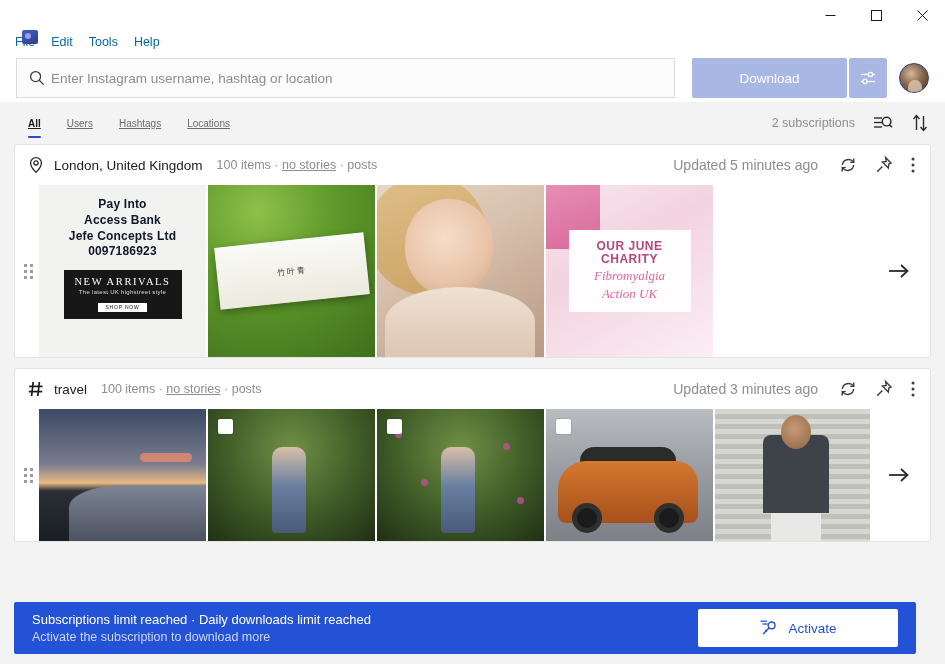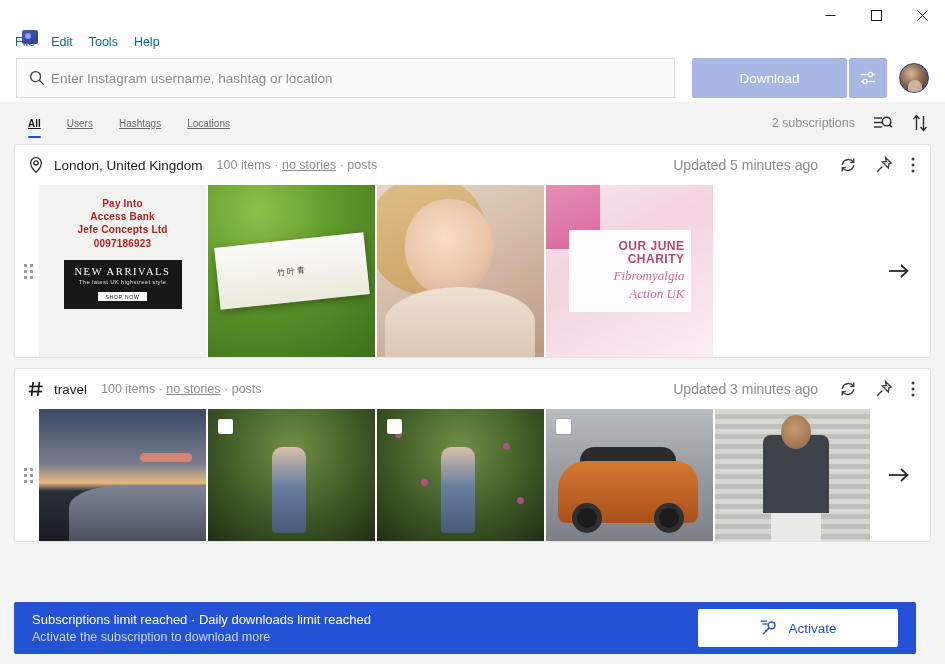--- a/index.html
+++ b/index.html
@@ -71,21 +71,21 @@
   .next-arrow { width: 58px; display: flex; align-items: center; justify-content: center; }
 
   .badge-video { position: absolute; left: 10px; top: 10px; width: 20px; height: 14px; background: #ffffff; border-radius: 2px; }
   .badge-video::after { content:""; position:absolute; right:-5px; top:2px; border-style:solid; border-width:5px 0 5px 6px;
     border-color: transparent transparent transparent #ffffff; }
   .badge-multi { position: absolute; left: 10px; top: 10px; width: 15px; height: 15px; background: #ffffff; border-radius: 2px;
     box-shadow: 0 0 0 1px rgba(0,0,0,.07); }
 
   
   .t-promo { background: #f2f2f0; display:flex; flex-direction:column; align-items:center; justify-content:flex-start; padding-top:12px; }
-  .t-promo .ln { font-size: 10px; font-weight: bold; color: #b91c1c; line-height: 1.32; text-align:right; letter-spacing:.2px; }
+  .t-promo .ln { font-size: 12px; font-weight: bold; color: #0f172a; line-height: 1.32; text-align:right; letter-spacing:.2px; }
   .t-promo .blk { margin-top: 10px; width: 118px; background:#171717; padding:6px 4px; text-align:center; }
   .t-promo .blk .h { color:#fff; font-size:10.5px; letter-spacing:1.6px; font-family:"Liberation Serif", serif; }
   .t-promo .blk .s { color:#ddd; font-size:6px; letter-spacing:.3px; margin-top:2px; }
   .t-promo .blk .b { display:inline-block; margin-top:4px; background:#fff; color:#111; font-size:5px; padding:1.5px 7px; letter-spacing:.8px; }
 
   .t-grass { background: radial-gradient(circle at 30% 15%, #8fc04a 0%, #5f9a2b 40%, #3f6f1c 100%); display:flex; align-items:center; justify-content:center; }
   .t-grass .box { width: 150px; height: 62px; background: linear-gradient(180deg,#fafaf7 0%,#eceade 100%); transform: rotate(-6deg);
     box-shadow: 0 3px 9px rgba(0,0,0,.35); display:flex; align-items:center; justify-content:center; }
   .t-grass .box span { font-size: 8px; color:#333; letter-spacing:2px; }
 
@@ -100,21 +100,21 @@
   .t-girl2 { background: linear-gradient(150deg,#e7d7c8 0%,#d8c1ae 40%,#b99a84 100%); }
   .t-girl2 .hair2 { position:absolute; left:-10px; top:-10px; width:120px; height:120px; border-radius:50%;
     background: linear-gradient(160deg,#e0c08a 0%,#c9a062 100%); }
   .t-girl2 .face2 { position:absolute; left:28px; top:14px; width:88px; height:96px; border-radius:48%;
     background: radial-gradient(circle at 45% 40%, #f6ddc9 0%, #e8c3a7 60%, #cfa183 100%); }
   .t-girl2 .dress { position:absolute; left:8px; bottom:0; width:150px; height:70px; border-radius:50% 50% 0 0;
     background: linear-gradient(180deg,#efe0d2 0%,#ddc6b3 100%); }
 
   .t-charity { background: linear-gradient(150deg,#f7e7ef 0%,#f3d3e0 40%,#fbeef4 100%); display:flex; align-items:center; justify-content:center; }
   .t-charity .corner { position:absolute; left:0; top:0; width:54px; height:64px; background: linear-gradient(160deg,#e58fb5,#d9689b); }
-  .t-charity .card2 { width: 122px; background:#fffdfe; padding:10px 6px; text-align:right; position:relative; z-index:2; }
+  .t-charity .card2 { width: 122px; background:#fffdfe; padding:10px 6px; text-align:center; position:relative; z-index:2; }
   .t-charity .l1 { font-size: 12px; font-weight:bold; color:#b5477e; letter-spacing:.5px; line-height:1.08; }
   .t-charity .l2 { font-size: 13px; color:#e2649c; font-family:"Liberation Serif", serif; font-style: italic; line-height:1.15; margin-top:3px; }
 
   .t-sunset { background: linear-gradient(180deg,#3b4a66 0%,#7b7d8e 42%,#e8b882 56%,#2a2f36 62%,#1a1e24 100%); }
   .t-sunset .water { position:absolute; left:30px; bottom:0; width:140px; height:56px;
     background: linear-gradient(180deg,#7e8596 0%,#4c525f 100%); border-radius: 40% 0 0 0; }
   .t-sunset .cloud { position:absolute; right:14px; top:44px; width:52px; height:9px; border-radius:6px; background:#e08a72; opacity:.85; }
 
   .t-forest { background: radial-gradient(circle at 50% 30%, #6f8f45 0%, #3f5b27 55%, #203014 100%); }
   .t-forest .flower { position:absolute; width:7px; height:7px; border-radius:50%; background:#bd4f8e; opacity:.85; }

